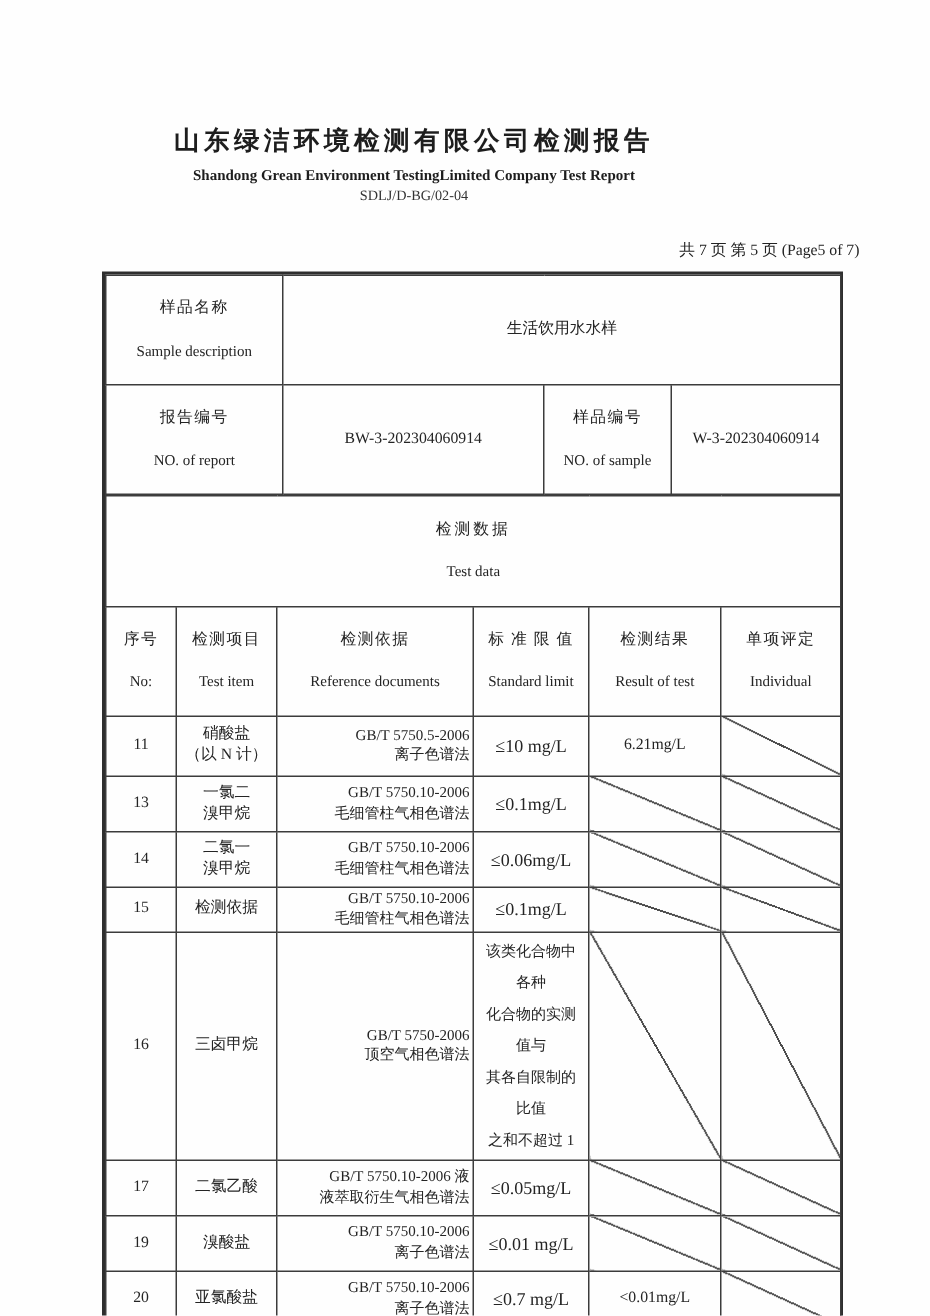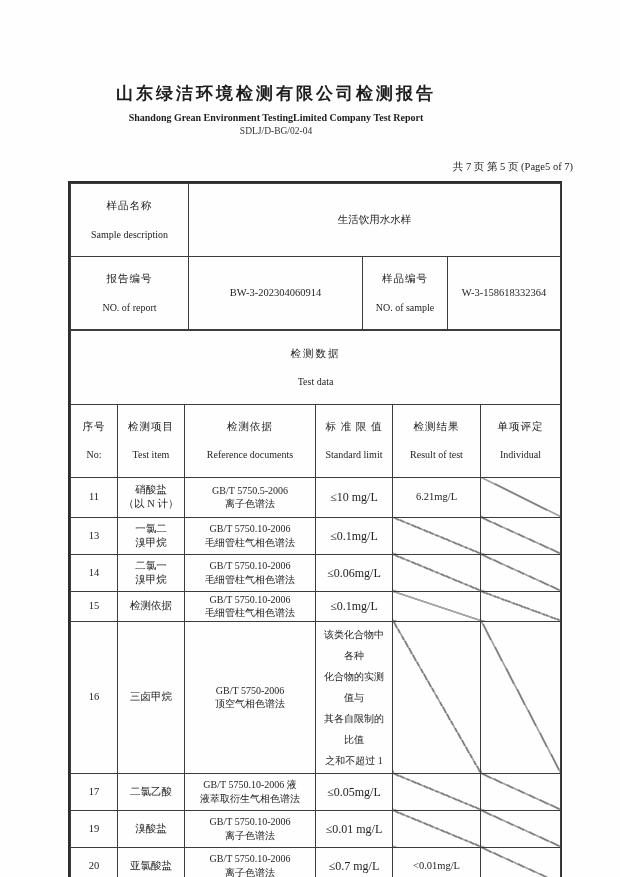--- a/index.html
+++ b/index.html
@@ -20,21 +20,21 @@
   }
   table{border-collapse:collapse;width:490px;table-layout:fixed;}
   td,th{
     border:1px solid #3c3c3c;padding:1px 2px;text-align:center;vertical-align:middle;
     font-size:10.5px;font-weight:normal;color:#242424;
     white-space:pre-line;line-height:1.35;overflow:hidden;
   }
   .lab-cn{display:block;font-size:10.5px;letter-spacing:1px;}
   .lab-en{display:block;font-size:10px;letter-spacing:0;}
   .section-cell .lab-cn{letter-spacing:2px;}
-  .c-ref{font-size:10px;}
+  .c-ref{font-size:10px;text-align:right;}
   .c-limit{font-size:12px;}
   .limit-small{font-size:10px;line-height:2.1;padding:2px 4px;}
   .diag{
     background-image:linear-gradient(to right top,
       transparent calc(50% - 0.6px),
       #4c4c4c calc(50% - 0.6px),
       #4c4c4c calc(50% + 0.6px),
       transparent calc(50% + 0.6px));
   }
 </style>
@@ -68,21 +68,21 @@
     <tr style="height:36px">
       <td>
         <span class="lab-cn">报告编号</span>
         <span class="lab-en">NO. of report</span>
       </td>
       <td>BW-3-202304060914</td>
       <td>
         <span class="lab-cn">样品编号</span>
         <span class="lab-en">NO. of sample</span>
       </td>
-      <td>W-3-158618332364</td>
+      <td>W-3-202304060914</td>
     </tr>
   </tbody>
     </table>
 
   <table>
     <colgroup>
         <col style="width:47px">
         <col style="width:67px">
         <col style="width:131px">
         <col style="width:77px">

